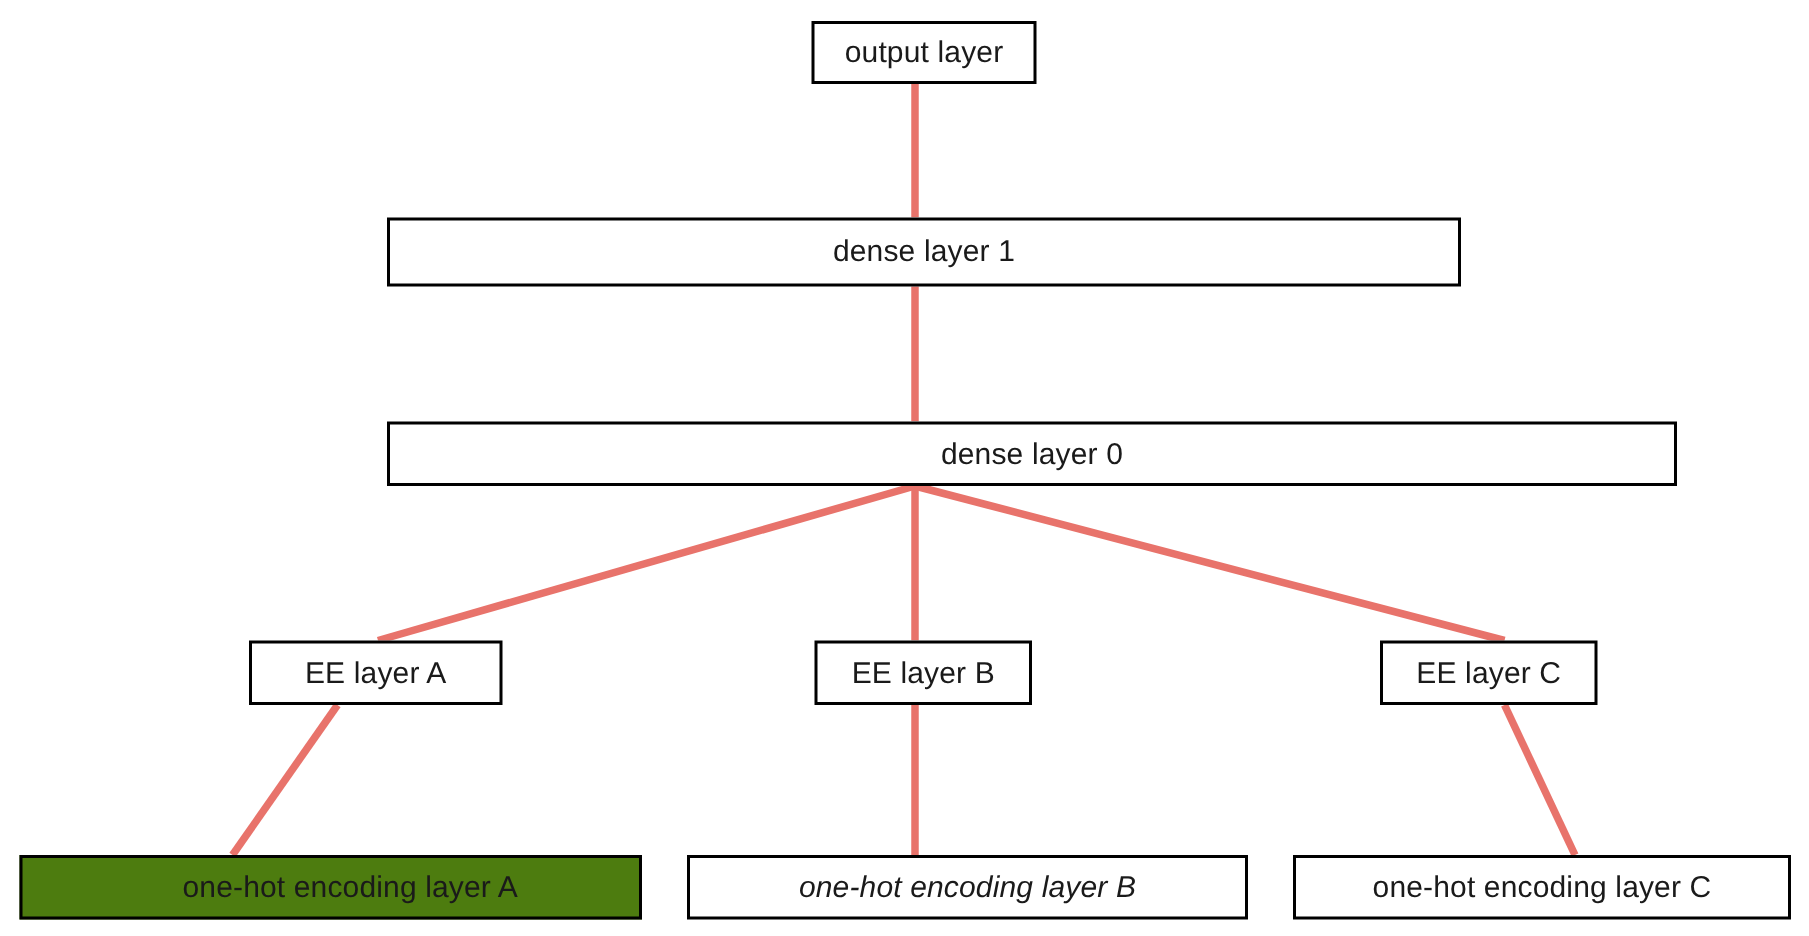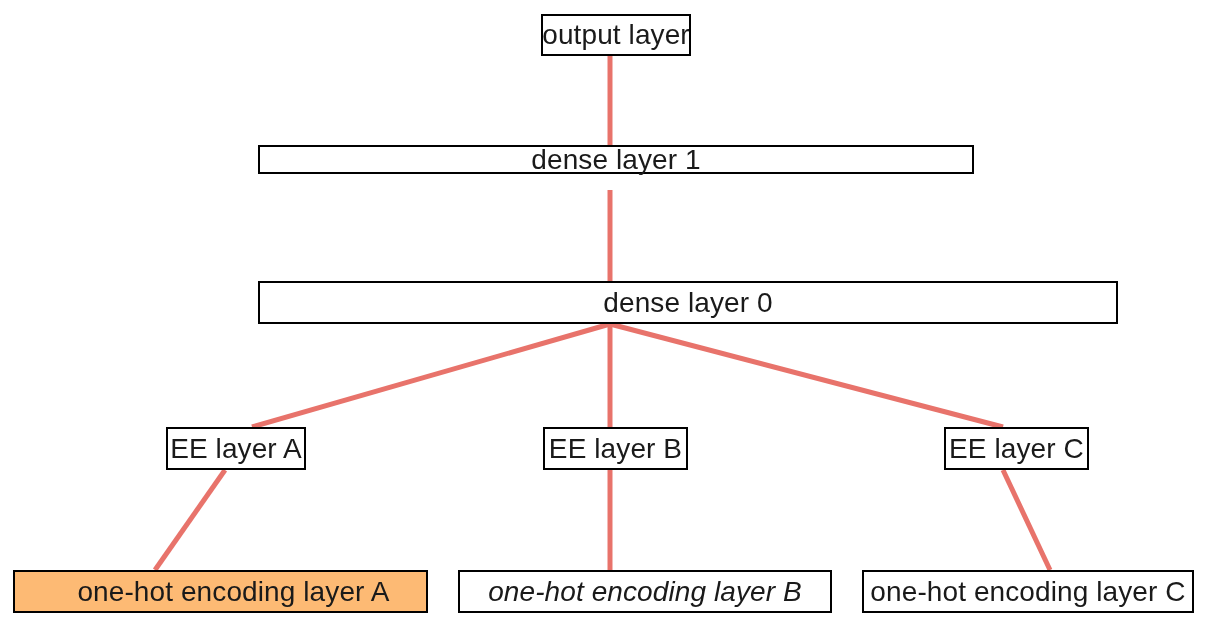--- a/index.html
+++ b/index.html
@@ -31,21 +31,21 @@
     box-sizing: border-box;
     background: #ffffff;
     border: 2px solid #000000;
     display: flex;
     align-items: center;
     justify-content: center;
     z-index: 2;
   }
   .node-label {
     font-family: "Liberation Sans", sans-serif;
-    font-size: 28px;
+    font-size: 20px;
     line-height: 1;
     color: #1a1a1a;
     white-space: nowrap;
     letter-spacing: 0.1px;
   }
 </style>
 </head>
 <body>
 
 <div id="diagram-root">
@@ -58,36 +58,36 @@
       <line x1="1003" y1="427" x2="610" y2="324" stroke="#e8736b" stroke-width="5" stroke-linecap="butt"></line>
       <line x1="155" y1="570" x2="225" y2="470" stroke="#e8736b" stroke-width="5" stroke-linecap="butt"></line>
       <line x1="610" y1="570" x2="610" y2="470" stroke="#e8736b" stroke-width="5" stroke-linecap="butt"></line>
       <line x1="1050" y1="570" x2="1003" y2="470" stroke="#e8736b" stroke-width="5" stroke-linecap="butt"></line>
     </svg>
 
   <div id="node-layer">
       <div class="node-box" style="left: 541px; top: 14px; width: 150px; height: 42px; border-color: rgb(0, 0, 0); background: rgb(255, 255, 255);">
         <span class="node-label" style="color: rgb(26, 26, 26);">output layer</span>
       </div>
-      <div class="node-box" style="left: 258px; top: 145px; width: 716px; height: 29px; border-color: rgb(0, 0, 0); background: rgb(255, 255, 255);">
+      <div class="node-box" style="left: 258px; top: 145px; width: 716px; height: 46px; border-color: rgb(0, 0, 0); background: rgb(255, 255, 255);">
         <span class="node-label" style="color: rgb(26, 26, 26);">dense layer 1</span>
       </div>
       <div class="node-box" style="left: 258px; top: 281px; width: 860px; height: 43px; border-color: rgb(0, 0, 0); background: rgb(255, 255, 255);">
         <span class="node-label" style="color: rgb(26, 26, 26);">dense layer 0</span>
       </div>
-      <div class="node-box" style="left: 166px; top: 427px; width: 140px; height: 43px; border-color: rgb(0, 0, 0); background: rgb(255, 255, 255);">
+      <div class="node-box" style="left: 166px; top: 427px; width: 169px; height: 43px; border-color: rgb(0, 0, 0); background: rgb(255, 255, 255);">
         <span class="node-label" style="color: rgb(26, 26, 26);">EE layer A</span>
       </div>
       <div class="node-box" style="left: 543px; top: 427px; width: 145px; height: 43px; border-color: rgb(0, 0, 0); background: rgb(255, 255, 255);">
         <span class="node-label" style="color: rgb(26, 26, 26);">EE layer B</span>
       </div>
-      <div class="node-box" style="left: 920px; top: 427px; width: 145px; height: 43px; border-color: rgb(0, 0, 0); background: rgb(255, 255, 255); margin-left: 24px;">
+      <div class="node-box" style="left: 920px; top: 427px; width: 145px; height: 43px; border-color: rgb(0, 0, 0); background: rgb(255, 255, 255);">
         <span class="node-label" style="color: rgb(26, 26, 26);">EE layer C</span>
       </div>
-      <div class="node-box" style="left: 13px; top: 570px; width: 415px; height: 43px; border-color: rgb(0, 0, 0); background: #fdba74; padding-left: 26px;">
+      <div class="node-box" style="left: 13px; top: 570px; width: 415px; height: 43px; border-color: rgb(0, 0, 0); background: #4d7c0f; padding-left: 26px;">
         <span class="node-label" style="color: rgb(26, 26, 26);">one-hot encoding layer A</span>
       </div>
       <div class="node-box" style="left: 458px; top: 570px; width: 374px; height: 43px; border-color: rgb(0, 0, 0); background: rgb(255, 255, 255); font-style: italic;">
         <span class="node-label" style="color: rgb(26, 26, 26);">one-hot encoding layer B</span>
       </div>
       <div class="node-box" style="left: 862px; top: 570px; width: 332px; height: 43px; border-color: rgb(0, 0, 0); background: rgb(255, 255, 255);">
         <span class="node-label" style="color: rgb(26, 26, 26);">one-hot encoding layer C</span>
       </div>
     </div>
 

